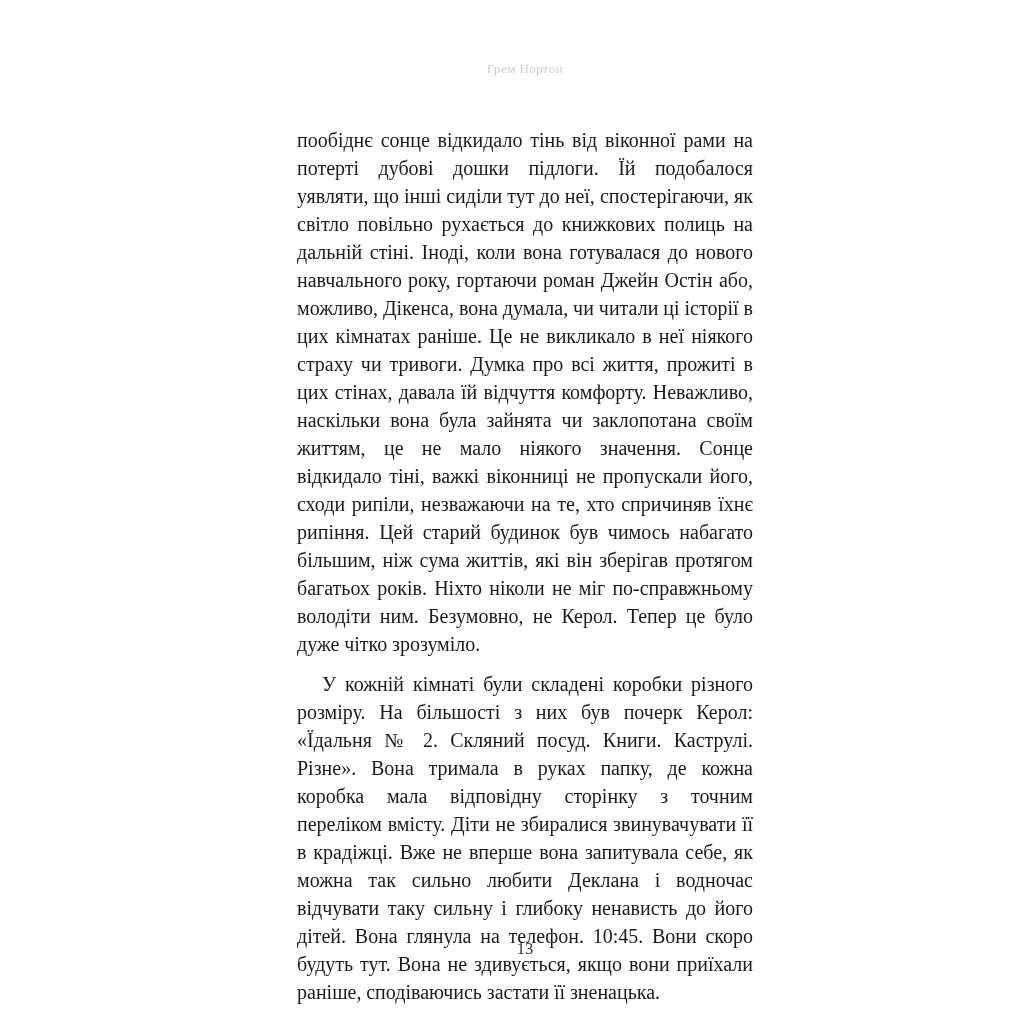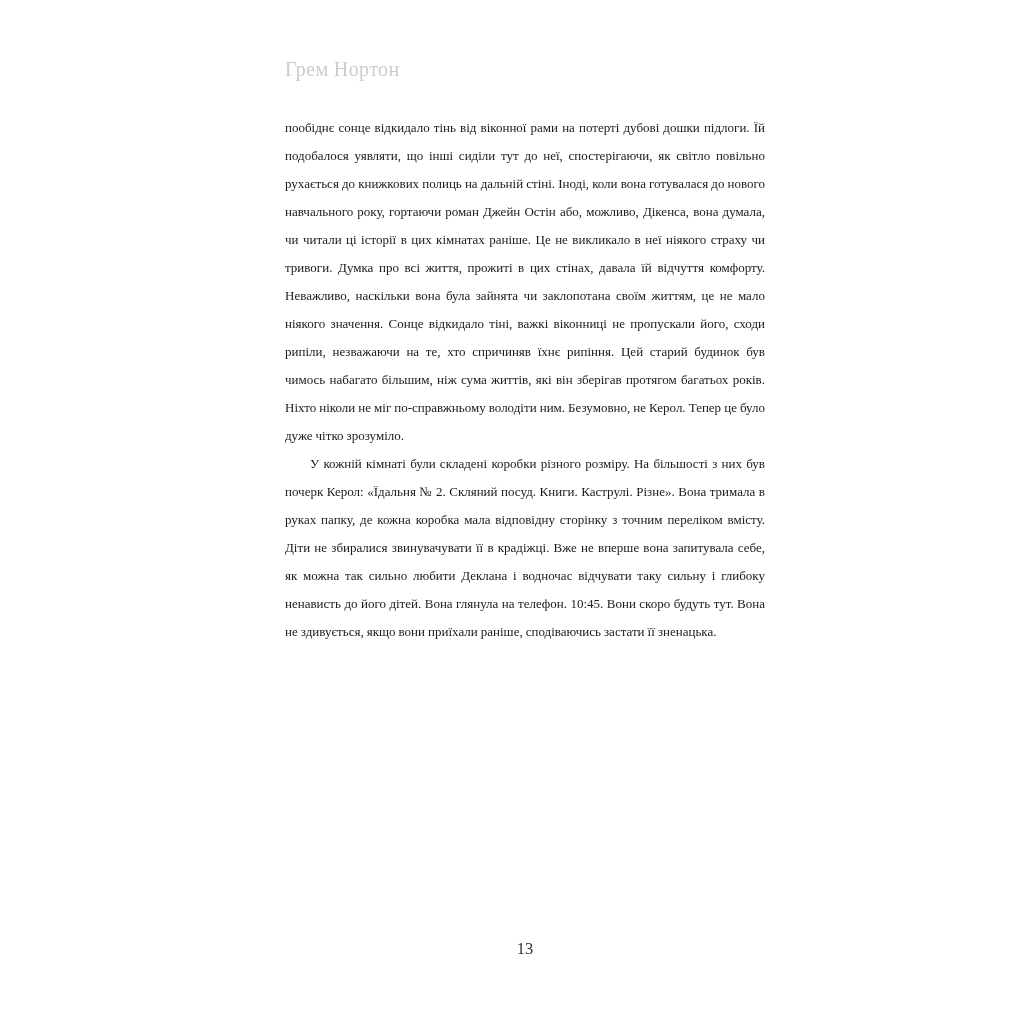--- a/index.html
+++ b/index.html
@@ -24,40 +24,40 @@
     height: 1024px;
     background: #ffffff;
   }
 
   
   .running-head {
     position: absolute;
     left: 285px;
     top: 58px;
     width: 480px;
-    text-align: left;
-    font-size: 20px;
+    text-align: center;
+    font-size: 13px;
     line-height: 22px;
     color: #cccccc;
     letter-spacing: 0.4px;
     font-family: "Liberation Serif", "DejaVu Serif", serif;
     white-space: nowrap;
   }
 
   
   .text-column {
     position: absolute;
     left: 285px;
     top: 114px;
     width: 480px;
   }
 
   .para {
-    margin: 0;
-    font-size: 13px;
+    margin: 12px;
+    font-size: 20px;
     line-height: 28px;
     text-align: justify;
     text-align-last: left;
     color: #1a1a1a;
     word-spacing: -0.2px;
     hyphens: manual;
     -webkit-hyphens: manual;
   }
 
   .para + .para {

